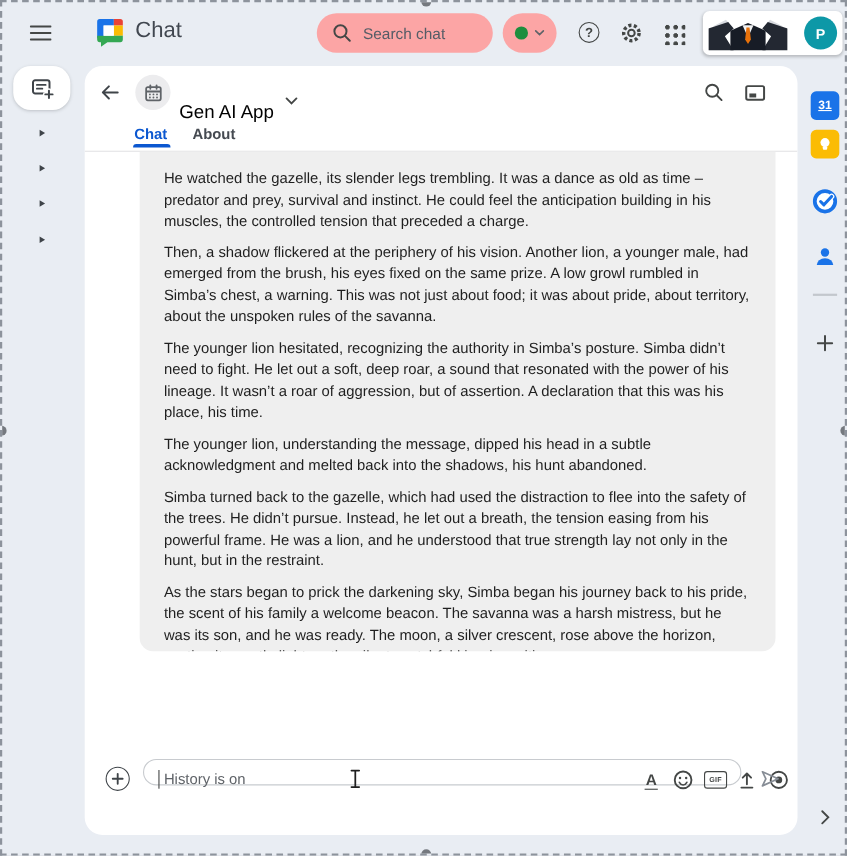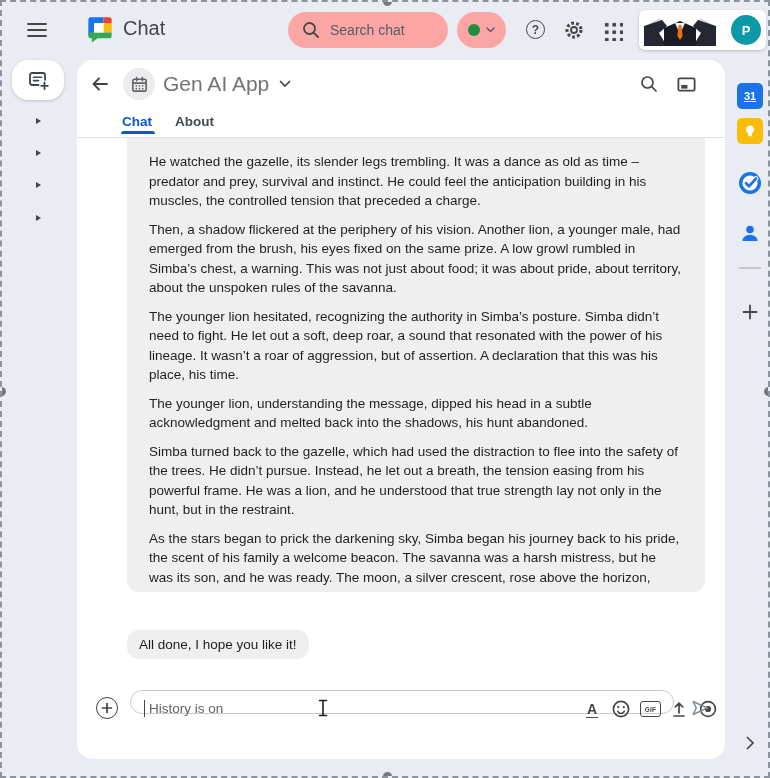--- a/index.html
+++ b/index.html
@@ -25,21 +25,21 @@
   
   .composebtn{width:52px;height:40px;background:#fff;border-radius:16px;
     box-shadow:0 1px 3px rgba(60,64,67,.25);display:flex;align-items:center;justify-content:center;}
   .tri{width:0;height:0;border-left:5px solid #3f4449;border-top:3.5px solid transparent;
     border-bottom:3.5px solid transparent;}
   
   .panel{position:absolute;left:75px;top:58px;width:648px;height:699px;background:#fff;
     border-radius:16px;overflow:hidden;}
   .calavatar{width:32px;height:32px;border-radius:50%;background:#ececee;
     display:flex;align-items:center;justify-content:center;}
-  .apptitle{font-size:21px;font-weight:500;color:#737373;}
+  .apptitle{font-size:17px;font-weight:500;color:#000000;margin-top:20px;}
   .tablabel{font-size:13.5px;}
   .tab-active{color:#0b57d0;font-weight:700;}
   .tab-idle{color:#454a51;font-weight:700;}
   .underline{background:#0b57d0;border-radius:3px 3px 0 0;}
   .divider{background:#e3e3e5;}
   .storybubble{background:#efefef;border-radius:0 0 12px 12px;padding:14px 22px;
     font-size:13.5px;line-height:19.5px;color:#1f1f1f;overflow:hidden;}
   .storybubble p{margin:0 0 9px 0;}
   .chip{display:inline-flex;align-items:center;gap:9px;height:25px;border:1px solid #dadce0;
     border-radius:13px;background:#fff;padding:0 13px;font-size:12.5px;color:#868b90;}
@@ -222,23 +222,20 @@
     <div class="abs storybubble" style="left:50px;top:78px;width:578px;height:454px;">
       <p>He watched the gazelle, its slender legs trembling. It was a dance as old as time – predator and prey, survival and instinct. He could feel the anticipation building in his muscles, the controlled tension that preceded a charge.</p>
       <p>Then, a shadow flickered at the periphery of his vision. Another lion, a younger male, had emerged from the brush, his eyes fixed on the same prize. A low growl rumbled in Simba’s chest, a warning. This was not just about food; it was about pride, about territory, about the unspoken rules of the savanna.</p>
       <p>The younger lion hesitated, recognizing the authority in Simba’s posture. Simba didn’t need to fight. He let out a soft, deep roar, a sound that resonated with the power of his lineage. It wasn’t a roar of aggression, but of assertion. A declaration that this was his place, his time.</p>
       <p>The younger lion, understanding the message, dipped his head in a subtle acknowledgment and melted back into the shadows, his hunt abandoned.</p>
       <p>Simba turned back to the gazelle, which had used the distraction to flee into the safety of the trees. He didn’t pursue. Instead, he let out a breath, the tension easing from his powerful frame. He was a lion, and he understood that true strength lay not only in the hunt, but in the restraint.</p>
       <p>As the stars began to prick the darkening sky, Simba began his journey back to his pride, the scent of his family a welcome beacon. The savanna was a harsh mistress, but he was its son, and he was ready. The moon, a silver crescent, rose above the horizon, casting its gentle light on the silent, watchful king-in-waiting.</p>
     </div>
 
 
-    <div class="abs msgbubble" style="left:50px;top:570px;">
-      <span>All done, I hope you like it!</span>
-    </div>
 
     <div class="abs iconbtn" style="left:19px;top:637px;">
       <div class="pluscircle">
         <svg width="12" height="12" viewBox="0 0 12 12">
           <path d="M6 1.5v9 M1.5 6h9" stroke="#3f4449" stroke-width="1.7" stroke-linecap="round"></path>
         </svg>
       </div>
     </div>
 
     <div class="abs inputpill" style="left:53px;top:630px;">

